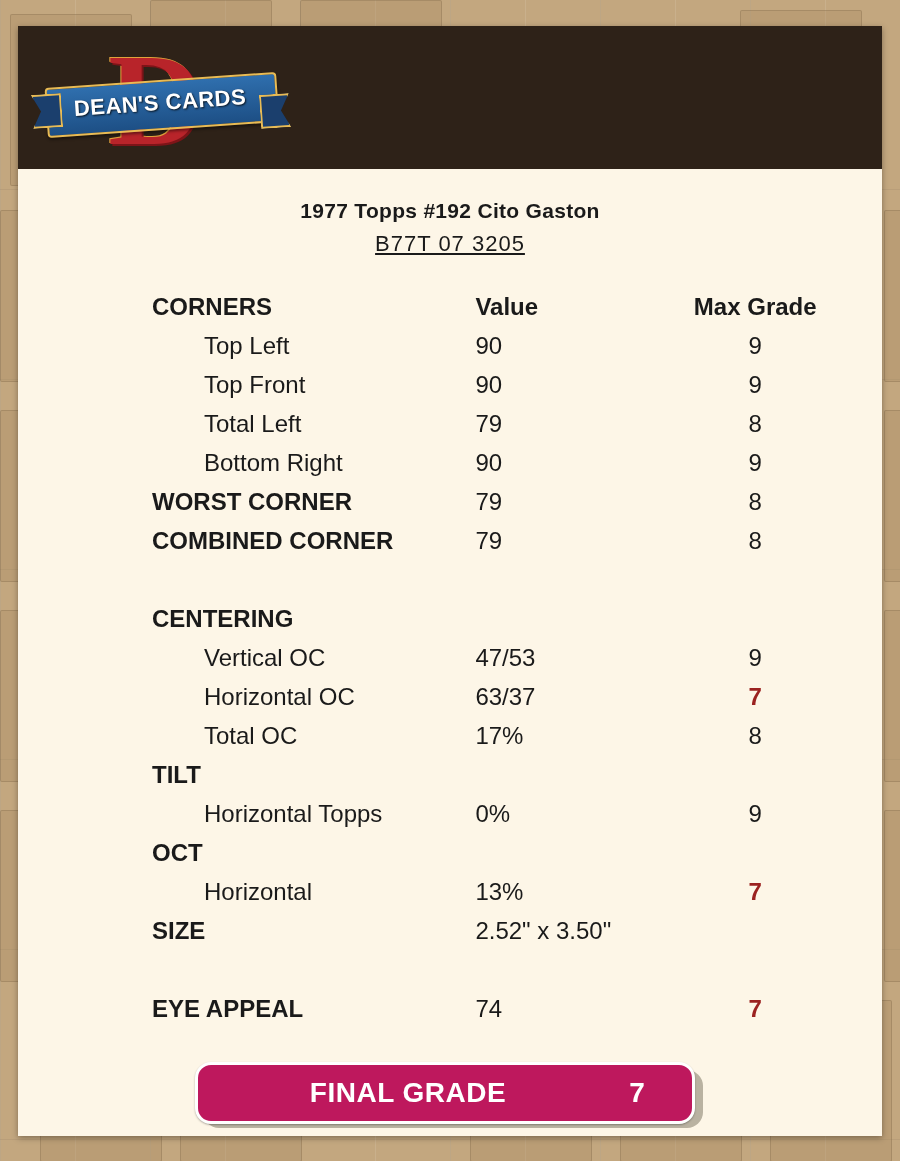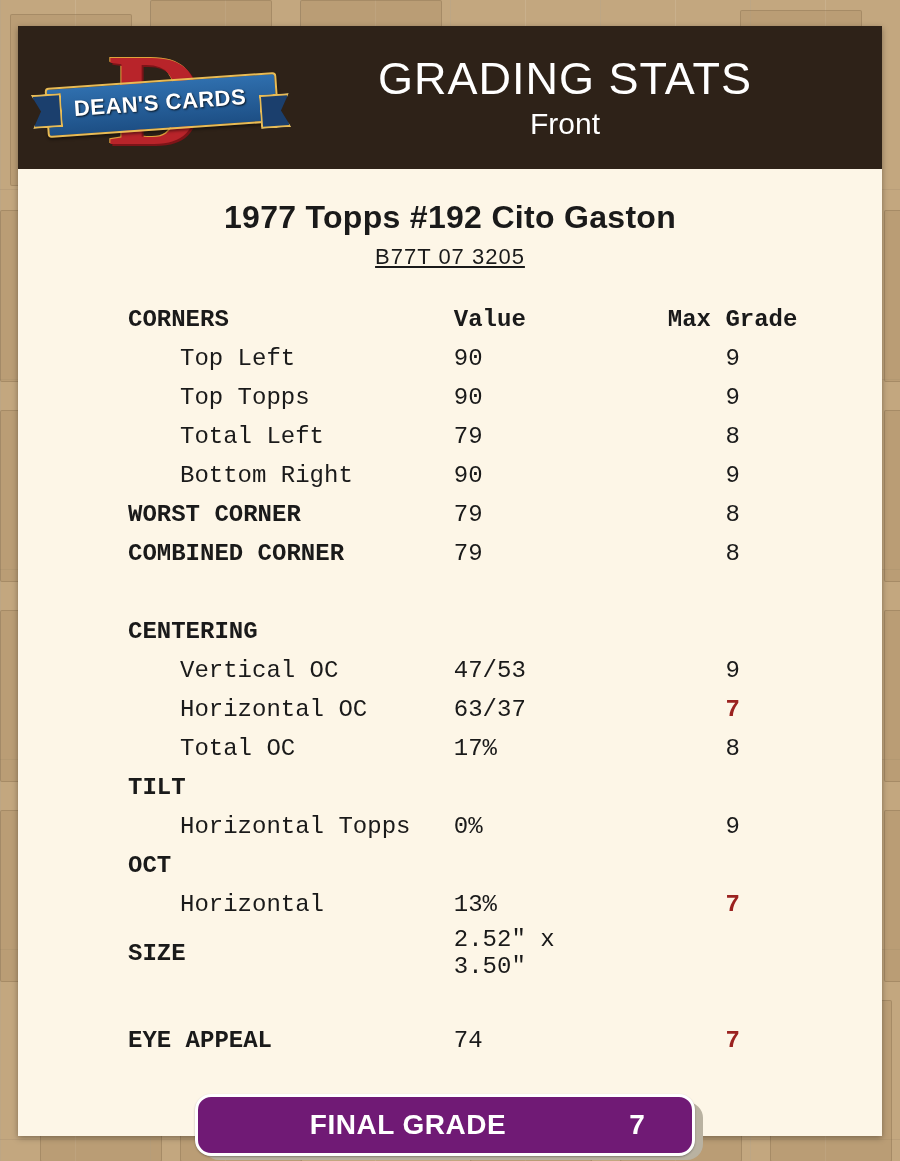--- a/index.html
+++ b/index.html
@@ -137,41 +137,40 @@
     line-height: 38px;
     font-weight: normal;
   }
 
   
   .body {
     padding: 30px 36px 0 36px;
   }
   .card-title {
     text-align: center;
-    font-size: 32px;
+    font-size: 21px;
     font-weight: bold;
     color: #1a1a1a;
     letter-spacing: 0.3px;
   }
   .card-sub {
     text-align: center;
     font-size: 22px;
     color: #1a1a1a;
     margin-top: 8px;
     letter-spacing: 1px;
     text-decoration: underline;
   }
 
   table.stats {
-    margin: 30px 0 0 74px;
+    margin: 30px 0 0 98px;
     border-collapse: collapse;
     width: 672px;
     font-size: 24px;
     color: #1a1a1a;
-    font-family: Liberation Mono, monospace;
   }
   table.stats td {
     padding: 2px 0;
     height: 35px;
     vertical-align: middle;
   }
   td.label { width: 330px; text-align: left; }
   td.value { width: 180px; text-align: left; }
   td.grade { width: 162px; text-align: center; }
 
@@ -193,21 +192,21 @@
     top: 8px;
     width: 500px;
     height: 58px;
     background: #b9b2a1;
     border-radius: 16px;
   }
   .final-bar {
     position: relative;
     width: 494px;
     height: 56px;
-    background: #701a75;
+    background: #be185d;
     border: 3px solid #ffffff;
     border-radius: 16px;
     display: flex;
     align-items: center;
     box-shadow: 0 1px 2px rgba(0,0,0,0.3);
   }
   .final-label {
     flex: 1;
     text-align: center;
     color: #ffffff;
@@ -253,45 +252,41 @@
   <div class="header">
     <div class="logo">
       <div class="logo-inner">
         <div class="logo-d">D</div>
         <div class="ribbon"></div>
         <div class="ribbon-tail-l"></div>
         <div class="ribbon-tail-r"></div>
         <div class="ribbon-text">DEAN'S CARDS</div>
       </div>
     </div>
-    <div class="header-titles">
-      <div class="header-title">GRADING STATS</div>
-      <div class="header-sub">Front</div>
-    </div>
   </div>
 
   <div class="body">
     <div class="card-title">1977 Topps #192 Cito Gaston</div>
     <div class="card-sub">B77T 07 3205</div>
 
     <table class="stats">
       <tbody>
         <tr>
           <td class="label sec-head">CORNERS</td>
           <td class="value sec-head">Value</td>
           <td class="grade sec-head">Max Grade</td>
         </tr>
 
         <tr>
           <td class="label indent">Top Left</td>
           <td class="value">90</td>
           <td class="grade">9</td>
         </tr>
         <tr>
-          <td class="label indent">Top Topps</td>
+          <td class="label indent">Top Front</td>
           <td class="value">90</td>
           <td class="grade">9</td>
         </tr>
         <tr>
           <td class="label indent">Total Left</td>
           <td class="value">79</td>
           <td class="grade">8</td>
         </tr>
         <tr>
           <td class="label indent">Bottom Right</td>

